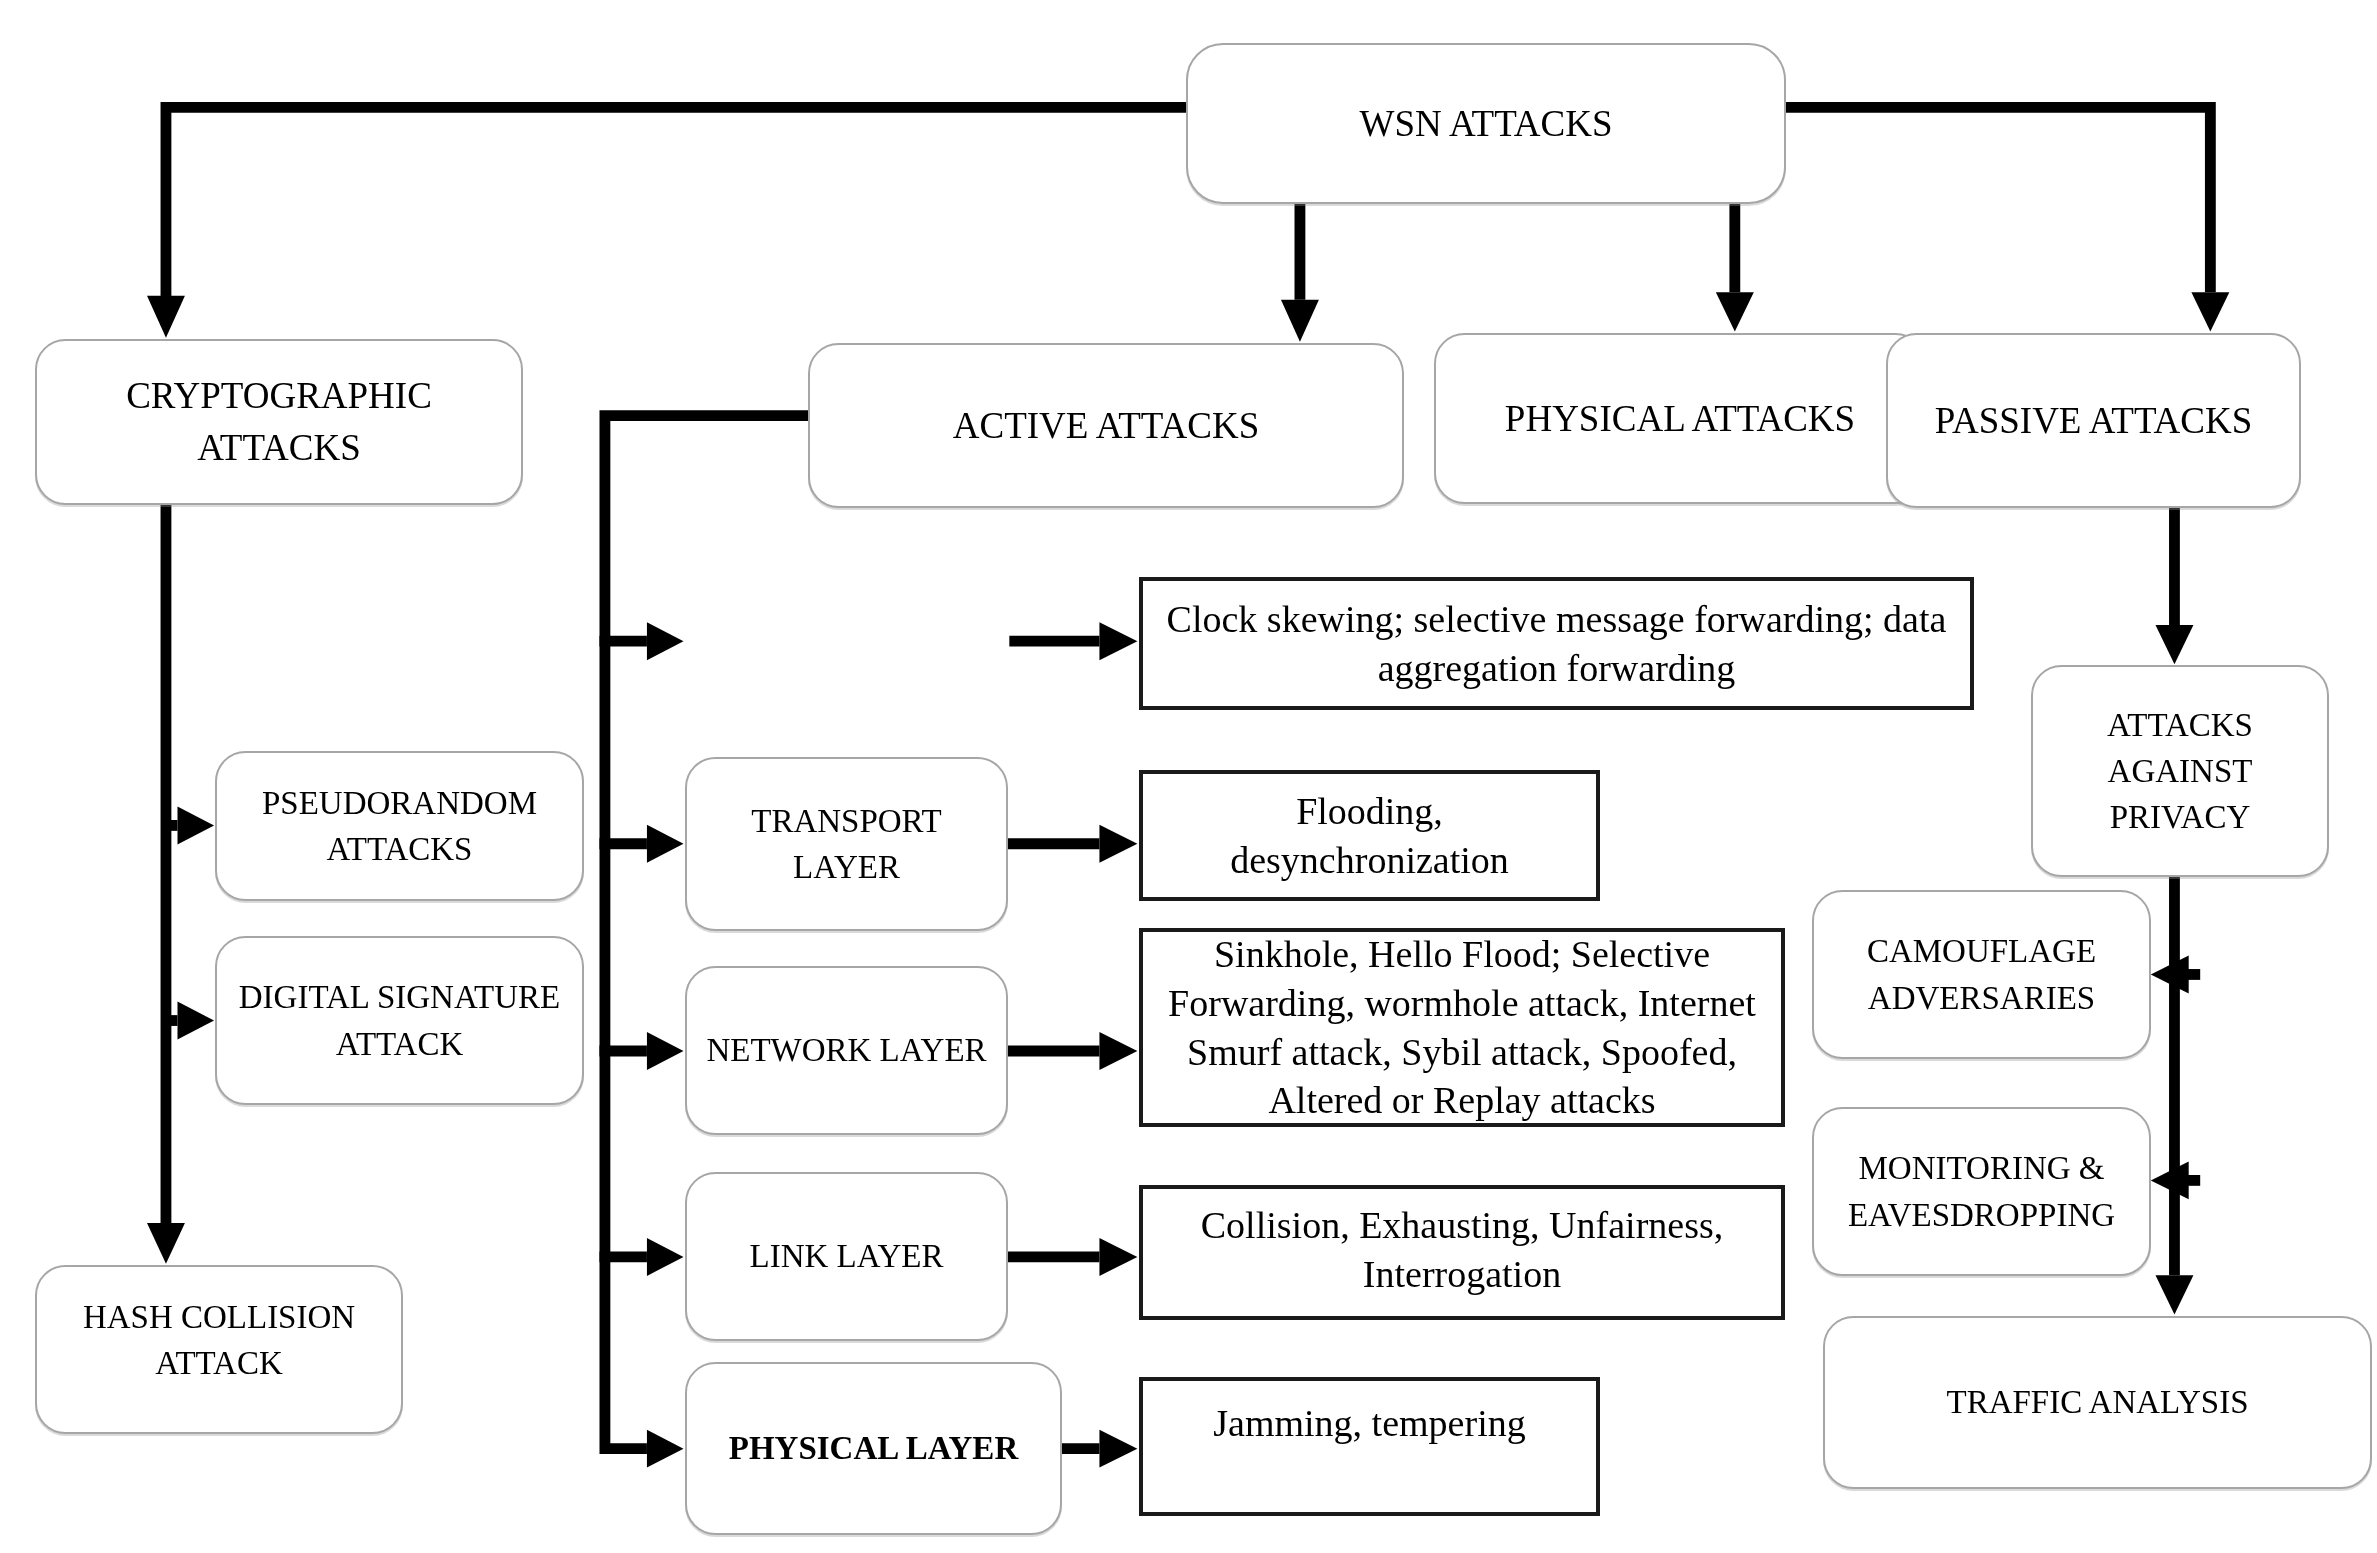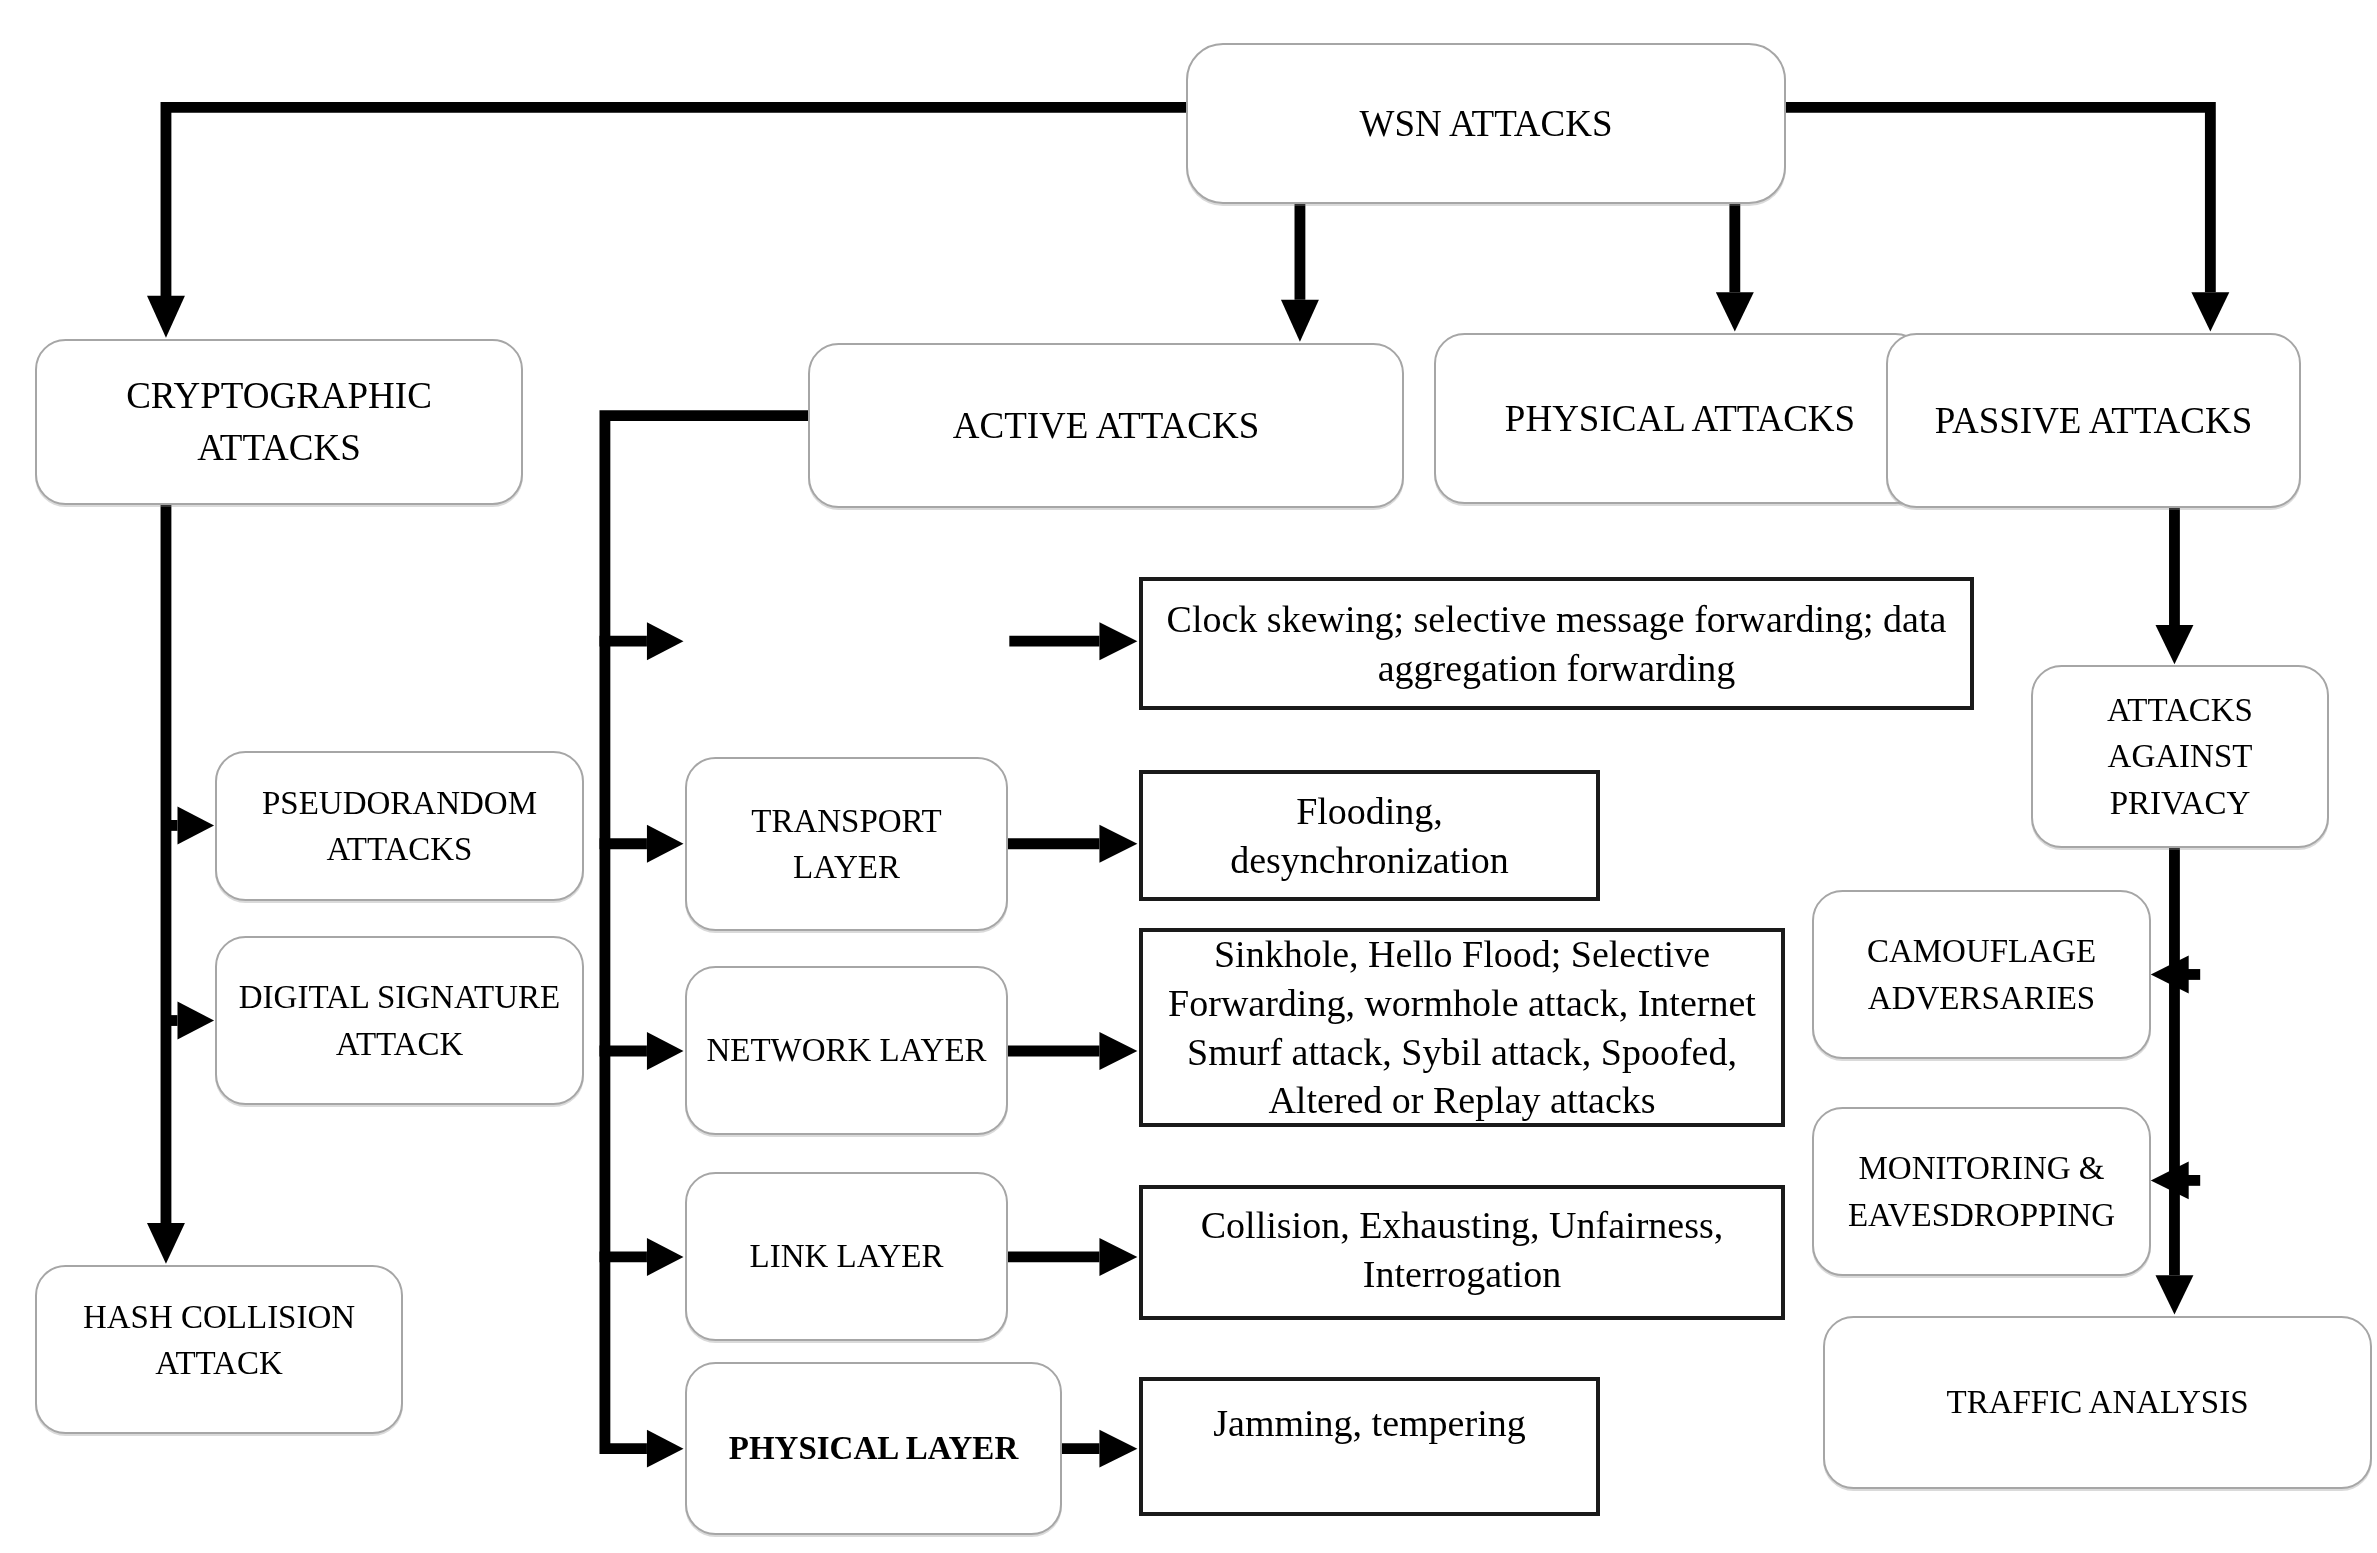--- a/index.html
+++ b/index.html
@@ -158,21 +158,21 @@
   </div>
 
   <div class="node md" style="left:685px;top:1172px;width:323px;height:169px;">
     <span>LINK LAYER</span>
   </div>
 
   <div class="node md" style="left:685px;top:1362px;width:377px;height:173px;font-weight:bold;">
     <span>PHYSICAL LAYER</span>
   </div>
 
-  <div class="node md" style="left:2031px;top:665px;width:298px;height:183px;">
+  <div class="node md" style="left:2031px;top:665px;width:298px;height:212px;">
     <span>ATTACKS AGAINST PRIVACY</span>
   </div>
 
   <div class="node md" style="left:1812px;top:890px;width:339px;height:169px;">
     <span>CAMOUFLAGE ADVERSARIES</span>
   </div>
 
   <div class="node md" style="left:1812px;top:1096px;width:339px;height:169px;margin-top:11px;">
     <span>MONITORING &amp; EAVESDROPPING</span>
   </div>

